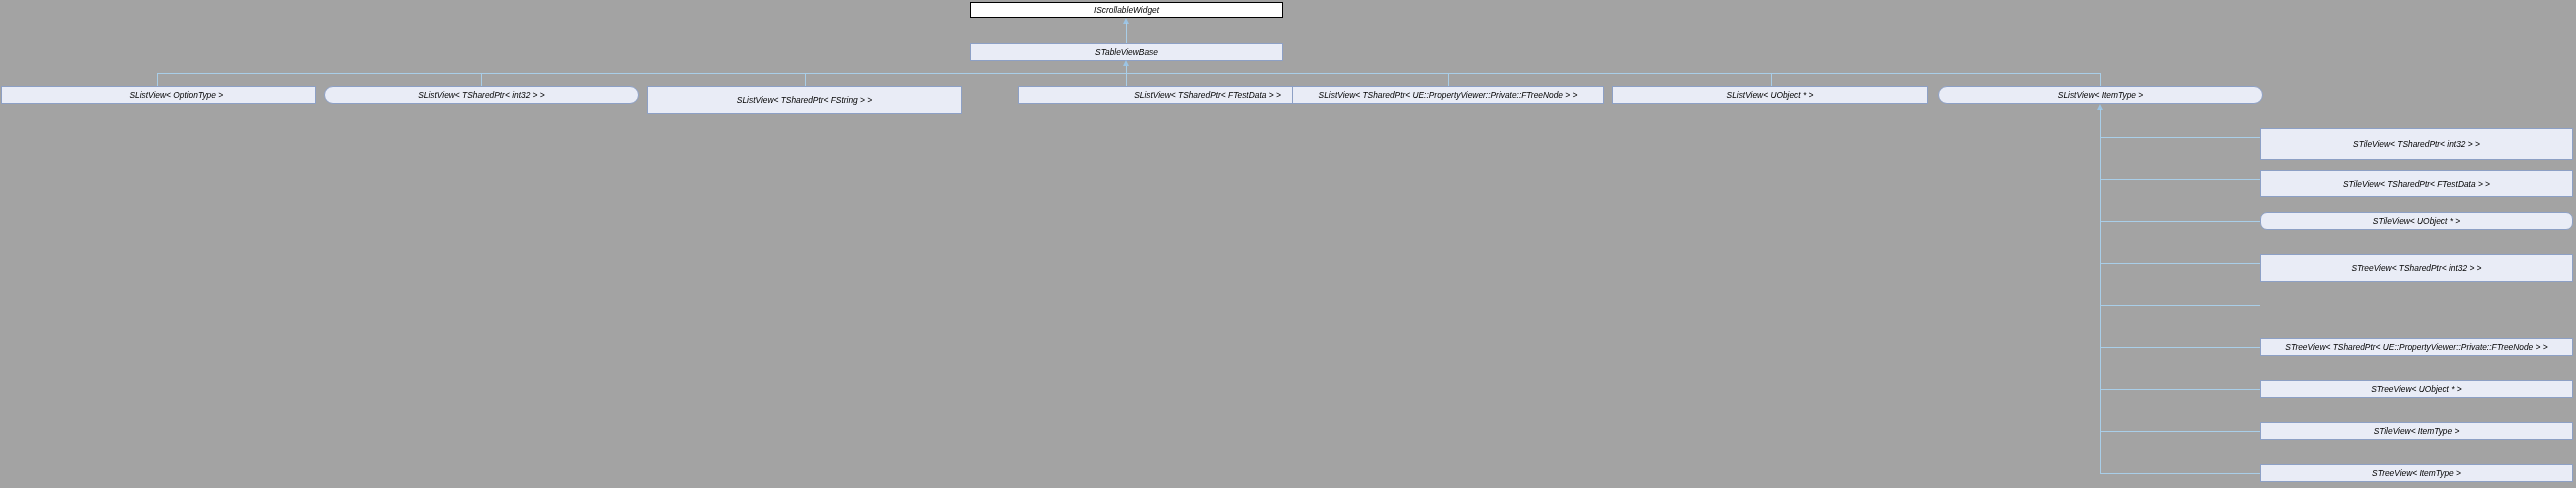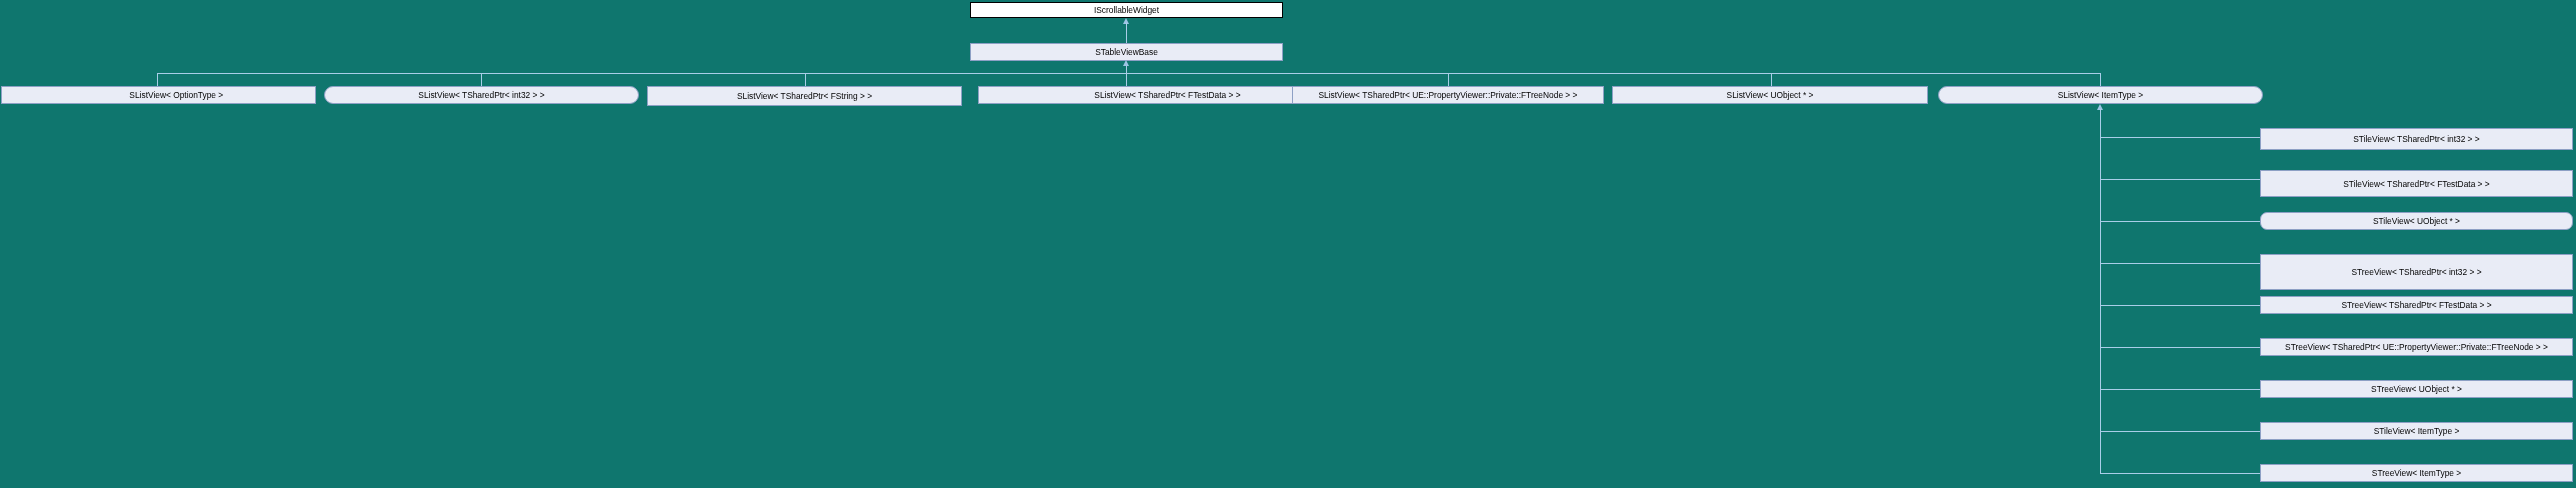--- a/index.html
+++ b/index.html
@@ -5,22 +5,23 @@
   html, body {
     margin: 0;
     padding: 0;
     background: #ffffff;
     font-family: "Liberation Sans", sans-serif;
   }
   #canvas {
     position: relative;
     width: 2576px;
     height: 489px;
-    background: #0f766e;
+    background: #a3a3a3;
     overflow: hidden;
+    font-style: italic;
   }
   .node {
     position: absolute;
     box-sizing: border-box;
     background: #E9ECF6;
     border: 0.8px solid #8DA0C5;
     color: #000000;
     font-size: 8.4px;
     text-align: center;
     display: flex;
@@ -68,43 +69,42 @@
   <div class="edge v" style="left:157px;  top:73px; height:13px;"></div>
   <div class="edge v" style="left:481px;  top:73px; height:13px;"></div>
   <div class="edge v" style="left:805px; top:73px; height:13px;"></div>
   <div class="edge v" style="left:1126px; top:73px; height:13px;"></div>
   <div class="edge v" style="left:1448px; top:73px; height:13px;"></div>
   <div class="edge v" style="left:1771px; top:73px; height:13px;"></div>
   <div class="edge v" style="left:2100px; top:73px; height:13px;"></div>
 
   <div class="node" style="left:0.8px;    top:86px; width:315px; height:18.3px;padding-left:36px;">SListView&lt; OptionType &gt;</div>
   <div class="node" style="left:324px;  top:86px; width:315px; height:18.3px;border-radius:9px;">SListView&lt; TSharedPtr&lt; int32 &gt; &gt;</div>
-  <div class="node" style="left:647px;  top:86px; width:315px; height:20px;">SListView&lt; TSharedPtr&lt; FString &gt; &gt;</div>
-  <div class="node" style="left:978px; top:86px; width:379px; height:18.3px;">SListView&lt; TSharedPtr&lt; FTestData &gt; &gt;</div>
+  <div class="node" style="left:647px;  top:86px; width:315px; height:28px;">SListView&lt; TSharedPtr&lt; FString &gt; &gt;</div>
+  <div class="node" style="left:1018px; top:86px; width:379px; height:18.3px;">SListView&lt; TSharedPtr&lt; FTestData &gt; &gt;</div>
   <div class="node" style="left:1612px; top:86px; width:316px; height:18.3px;">SListView&lt; UObject * &gt;</div>
   <div class="node" style="left:1292px; top:86px; width:312px; height:18.3px;">SListView&lt; TSharedPtr&lt; UE::PropertyViewer::Private::FTreeNode &gt; &gt;</div>
   <div class="node" style="left:1938px; top:86px; width:325px; height:18.3px;border-radius:9px;">SListView&lt; ItemType &gt;</div>
 
   <div class="arrow-up" style="left:2097px; top:104px;"></div>
   <div class="edge v" style="left:2100px; top:109px; height:364px;"></div>
 
   <div class="edge h" style="left:2100px; top:137px; width:160px;"></div>
   <div class="edge h" style="left:2100px; top:179px; width:160px;"></div>
   <div class="edge h" style="left:2100px; top:221px; width:160px;"></div>
   <div class="edge h" style="left:2100px; top:263px; width:160px;"></div>
   <div class="edge h" style="left:2100px; top:305px; width:160px;"></div>
   <div class="edge h" style="left:2100px; top:347px; width:160px;"></div>
   <div class="edge h" style="left:2100px; top:389px; width:160px;"></div>
   <div class="edge h" style="left:2100px; top:431px; width:160px;"></div>
   <div class="edge h" style="left:2100px; top:473px; width:160px;"></div>
 
-  <div class="node" style="left:2260px; top:128px; width:313px; height:22px;">STileView&lt; TSharedPtr&lt; int32 &gt; &gt;</div>
+  <div class="node" style="left:2260px; top:128px; width:313px; height:32px;">STileView&lt; TSharedPtr&lt; int32 &gt; &gt;</div>
   <div class="node" style="left:2260px; top:170px; width:313px; height:27px;">STileView&lt; TSharedPtr&lt; FTestData &gt; &gt;</div>
   <div class="node" style="left:2260px; top:212px; width:313px; height:18.3px;border-radius:7px;">STileView&lt; UObject * &gt;</div>
-  <div class="node" style="left:2260px; top:254px; width:313px; height:36px;">STreeView&lt; TSharedPtr&lt; int32 &gt; &gt;</div>
-  <div class="node" style="left:2260px; top:296px; width:313px; height:18.3px;">STreeView&lt; TSharedPtr&lt; FTestData &gt; &gt;</div>
+  <div class="node" style="left:2260px; top:254px; width:313px; height:28px;">STreeView&lt; TSharedPtr&lt; int32 &gt; &gt;</div>
   <div class="node" style="left:2260px; top:338px; width:313px; height:18.3px;">STreeView&lt; TSharedPtr&lt; UE::PropertyViewer::Private::FTreeNode &gt; &gt;</div>
   <div class="node" style="left:2260px; top:380px; width:313px; height:18.3px;">STreeView&lt; UObject * &gt;</div>
   <div class="node" style="left:2260px; top:422px; width:313px; height:18.3px;">STileView&lt; ItemType &gt;</div>
   <div class="node" style="left:2260px; top:464px; width:313px; height:18.3px;">STreeView&lt; ItemType &gt;</div>
 
 </div>
 
 
 </body></html>

